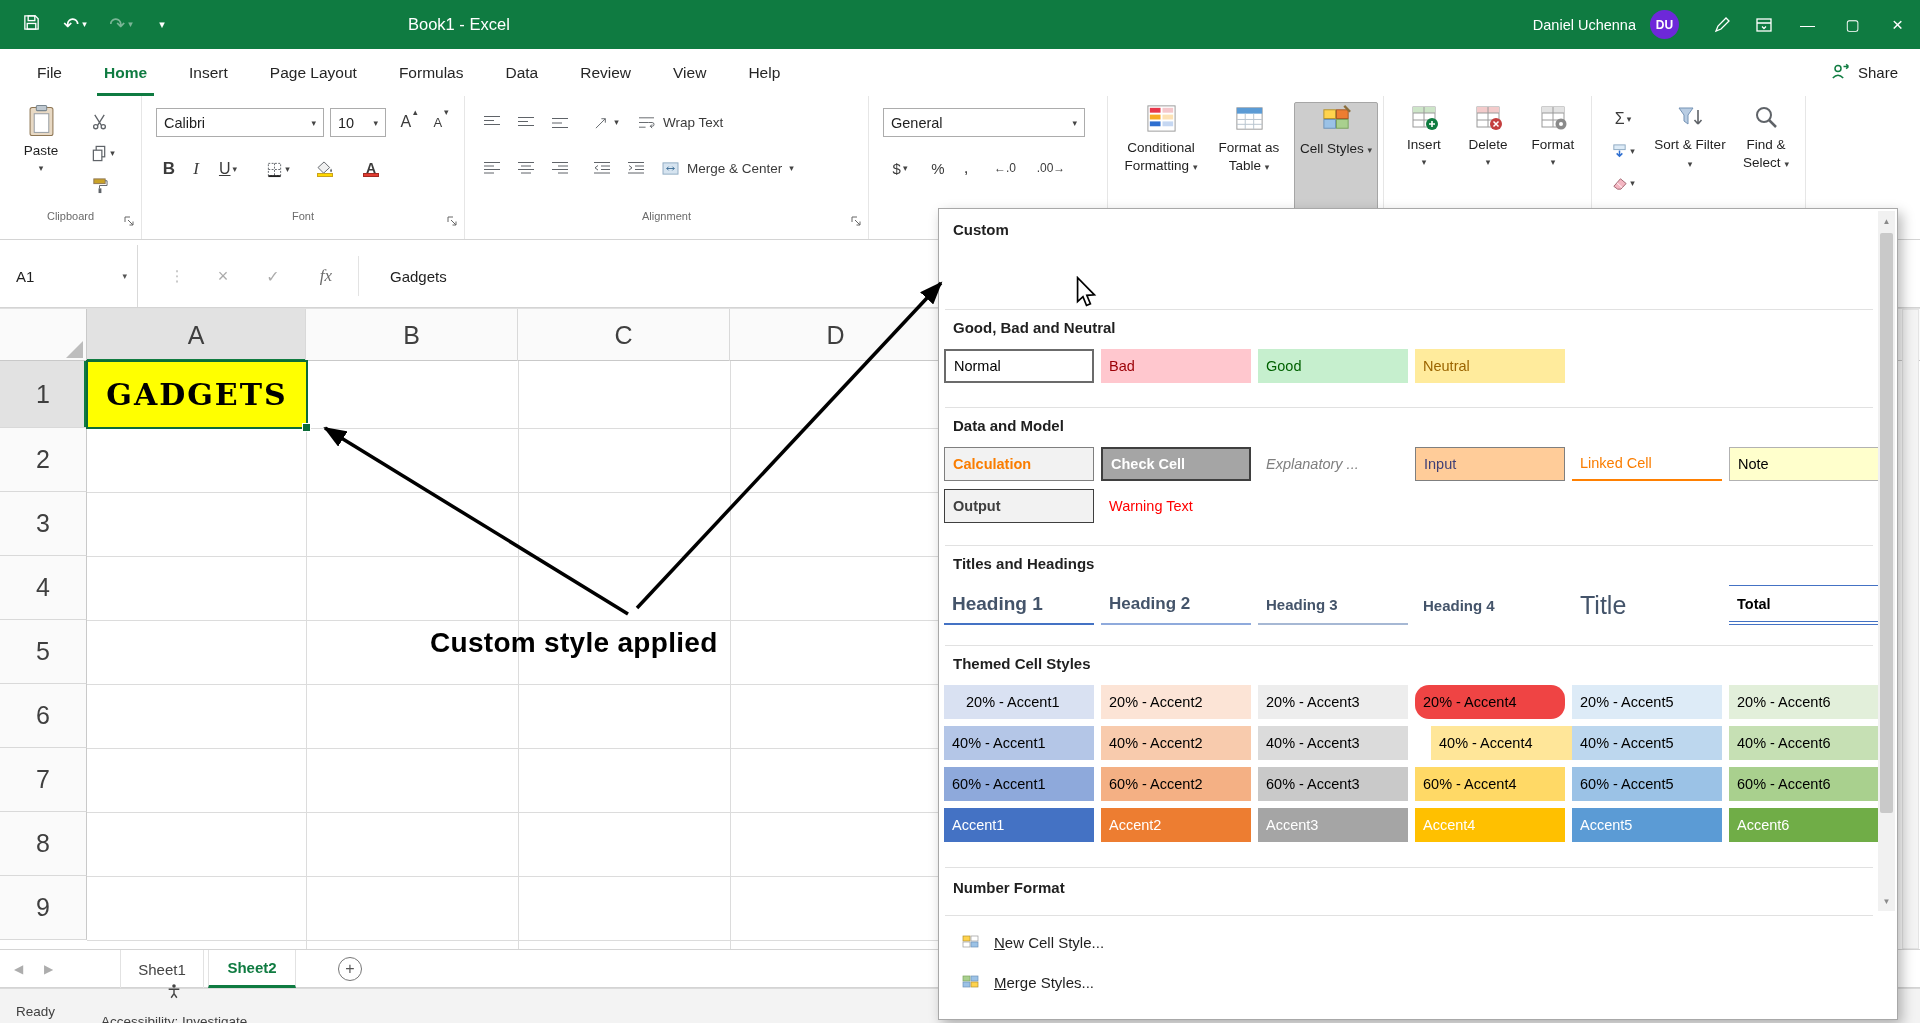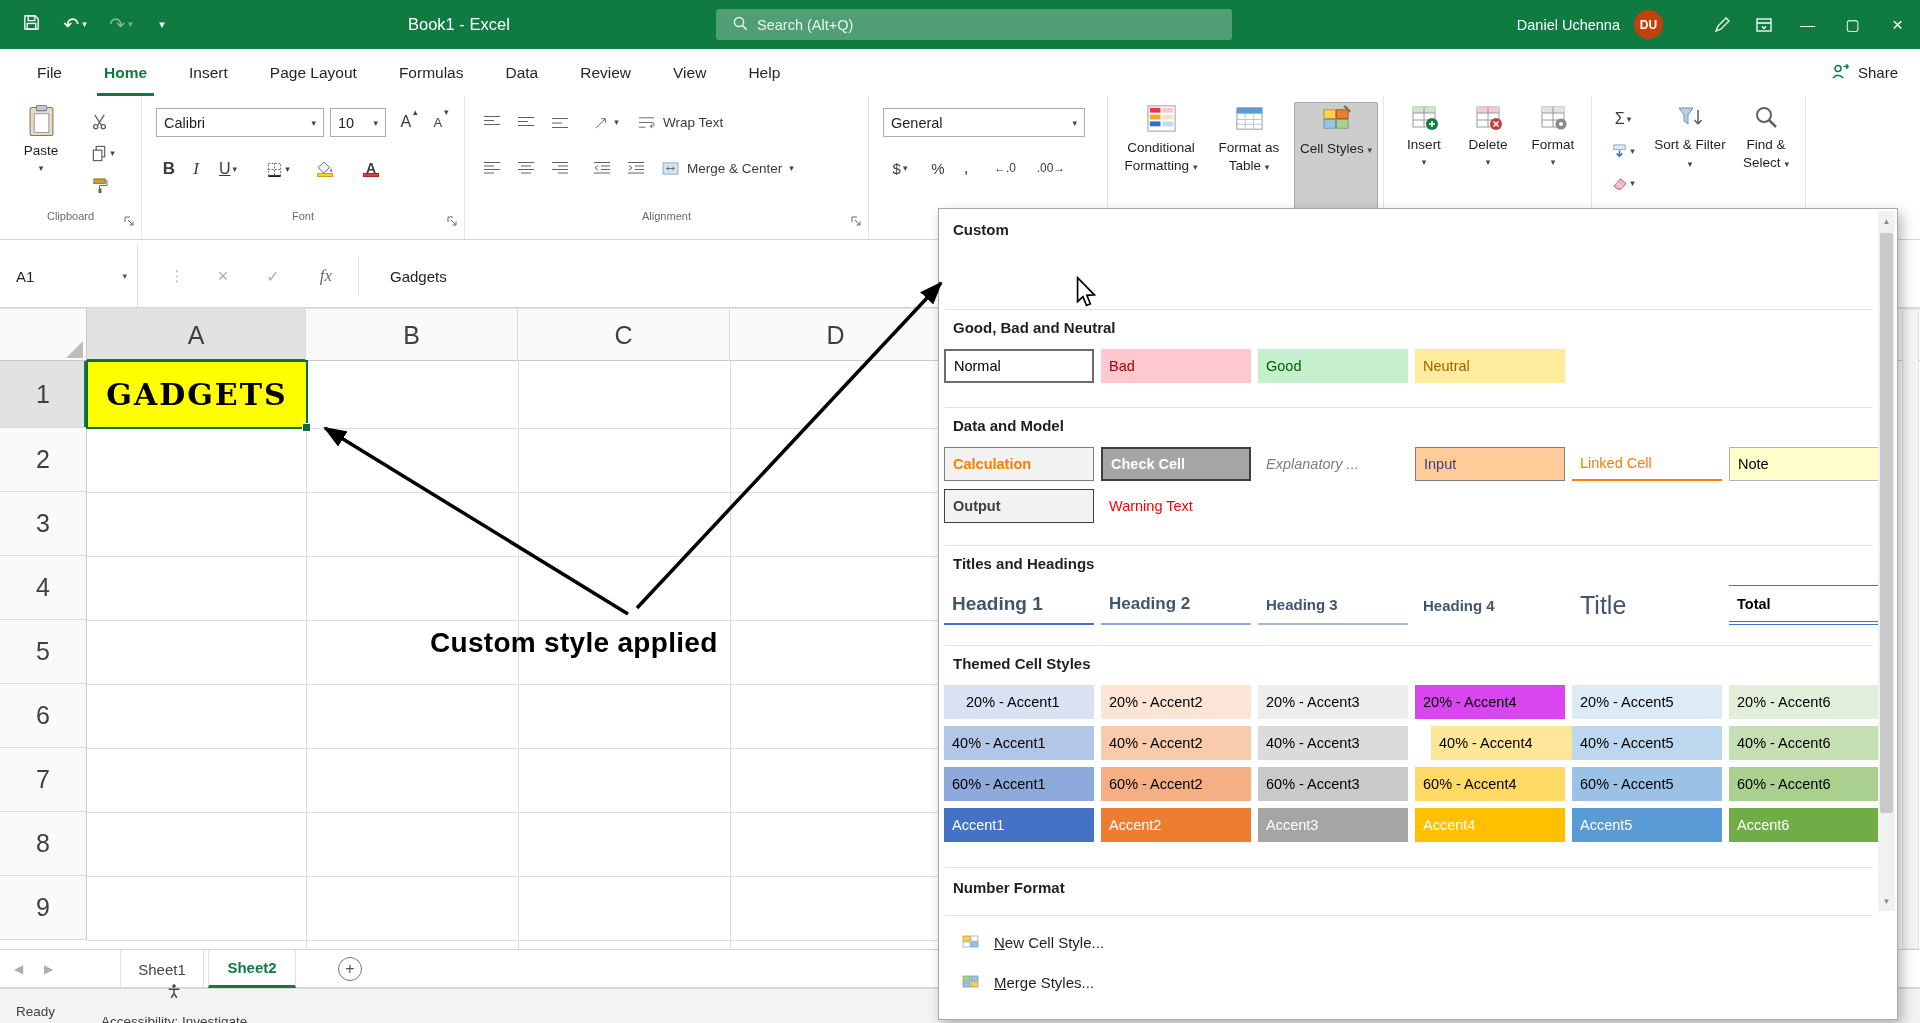--- a/index.html
+++ b/index.html
@@ -9,21 +9,21 @@
   
   #titlebar { position:absolute; left:0; top:0; width:1920px; height:49px; background:#0F7B41; color:#fff; z-index:5; }
   .tb-btn { position:absolute; top:10px; height:29px; display:flex; align-items:center; justify-content:center; gap:3px; color:#fff; }
   .tb-glyph { font-size:19px; line-height:1; }
   .chev { font-size:9px; line-height:1; }
   .dim { opacity:.45; }
   #tb-title { position:absolute; left:408px; top:0; height:49px; display:flex; align-items:center; font-size:16.5px; }
   #searchbox { position:absolute; left:716px; top:9px; width:516px; height:31px; background:#4F9E74; border-radius:3px; display:flex; align-items:center; padding-left:16px; gap:9px; font-size:14.5px; color:#EAF4EE; }
   #tb-right { position:absolute; right:0; top:0; height:49px; display:flex; align-items:center; }
   #tb-user { font-size:14.5px; margin-right:14px; }
-  #avatar { width:29px; height:29px; border-radius:50%; background:#c2410c; display:flex; align-items:center; justify-content:center; font-size:12px; font-weight:700; margin-right:38px; }
+  #avatar { width:29px; height:29px; border-radius:50%; background:#6d28d9; display:flex; align-items:center; justify-content:center; font-size:12px; font-weight:700; margin-right:22px; }
   .tb-iconbtn { width:42px; height:49px; display:flex; align-items:center; justify-content:center; }
   .winbtn { width:45px; height:49px; display:flex; align-items:center; justify-content:center; font-size:15px; }
 
   
   #tabsrow { position:absolute; left:0; top:49px; width:1920px; height:47px; background:#fff; display:flex; align-items:stretch; padding-left:16px; }
   .rtab { padding:0 21px; font-size:15.5px; display:flex; align-items:center; position:relative; color:#262626; }
   .rtab.active { color:#0F7B41; font-weight:700; }
   .rtab.active::after { content:""; position:absolute; left:14px; right:14px; bottom:0; height:3px; background:#0F7B41; }
   #share { position:absolute; right:22px; top:49px; height:47px; display:flex; align-items:center; gap:8px; font-size:15px; color:#1f1f1f; z-index:6; }
 
@@ -120,27 +120,20 @@
     <span class="chev">▾</span>
   </div>
   <div class="tb-btn dim" style="left:100px;width:42px;">
     <span class="tb-glyph">↷</span>
     <span class="chev">▾</span>
   </div>
   <div class="tb-btn" style="left:148px;width:28px;">
     <span class="chev" style="font-size:11px;">▾</span>
   </div>
   <div id="tb-title">Book1 - Excel</div>
-  <div id="searchbox">
-    <span><svg width="16" height="16" viewBox="0 0 16 16">
-          <circle cx="7" cy="7" r="4.6" fill="none" stroke="#E9F3EC" stroke-width="1.5"></circle>
-          <path d="M10.6 10.6 L14.6 14.6" stroke="#E9F3EC" stroke-width="1.5"></path>
-        </svg></span>
-    <span>Search (Alt+Q)</span>
-  </div>
   <div id="tb-right">
     <span id="tb-user">Daniel Uchenna</span>
     <span id="avatar">DU</span>
     <span class="tb-iconbtn">
         <svg width="18" height="18" viewBox="0 0 18 18">
           <path d="M3 15l2-5 8-8 3 3-8 8-5 2z" fill="none" stroke="#fff" stroke-width="1.3"></path>
         </svg>
       </span>
     <span class="tb-iconbtn">
         <svg width="18" height="18" viewBox="0 0 18 18">
@@ -576,21 +569,21 @@
     <div class="csi tall title" style="color: rgb(68, 84, 106);">Title</div>
     <div class="csi tall total" style="color: rgb(0, 0, 0);">Total</div>
   </div>
   <div class="msep" style="top:436px;"></div>
 
   <div class="mhdr" style="top:446px;">Themed Cell Styles</div>
   <div class="mrow" style="top:476px;gap:7px 7px;">
     <div class="csi" style="background-color: rgb(217, 225, 242); color: rgb(0, 0, 0); padding-left: 22px;">20% - Accent1</div>
     <div class="csi" style="background-color: rgb(252, 228, 214); color: rgb(0, 0, 0);">20% - Accent2</div>
     <div class="csi" style="background-color: rgb(237, 237, 237); color: rgb(0, 0, 0);">20% - Accent3</div>
-    <div class="csi" style="background-color: #d946ef; color: rgb(0, 0, 0);">20% - Accent4</div>
+    <div class="csi" style="background-color: #ef4444; color: rgb(0, 0, 0); border-radius: 14px;">20% - Accent4</div>
     <div class="csi" style="background-color: rgb(221, 235, 247); color: rgb(0, 0, 0);">20% - Accent5</div>
     <div class="csi" style="background-color: rgb(226, 239, 218); color: rgb(0, 0, 0);">20% - Accent6</div>
     <div class="csi" style="background-color: rgb(180, 198, 231); color: rgb(0, 0, 0);">40% - Accent1</div>
     <div class="csi" style="background-color: rgb(248, 203, 173); color: rgb(0, 0, 0);">40% - Accent2</div>
     <div class="csi" style="background-color: rgb(219, 219, 219); color: rgb(0, 0, 0);">40% - Accent3</div>
     <div class="csi" style="background-color: rgb(255, 230, 153); color: rgb(0, 0, 0); margin-left: 16px;">40% - Accent4</div>
     <div class="csi" style="background-color: rgb(189, 215, 238); color: rgb(0, 0, 0);">40% - Accent5</div>
     <div class="csi" style="background-color: rgb(198, 224, 180); color: rgb(0, 0, 0);">40% - Accent6</div>
     <div class="csi" style="background-color: rgb(142, 169, 219); color: rgb(0, 0, 0);">60% - Accent1</div>
     <div class="csi" style="background-color: rgb(244, 176, 132); color: rgb(0, 0, 0);">60% - Accent2</div>

